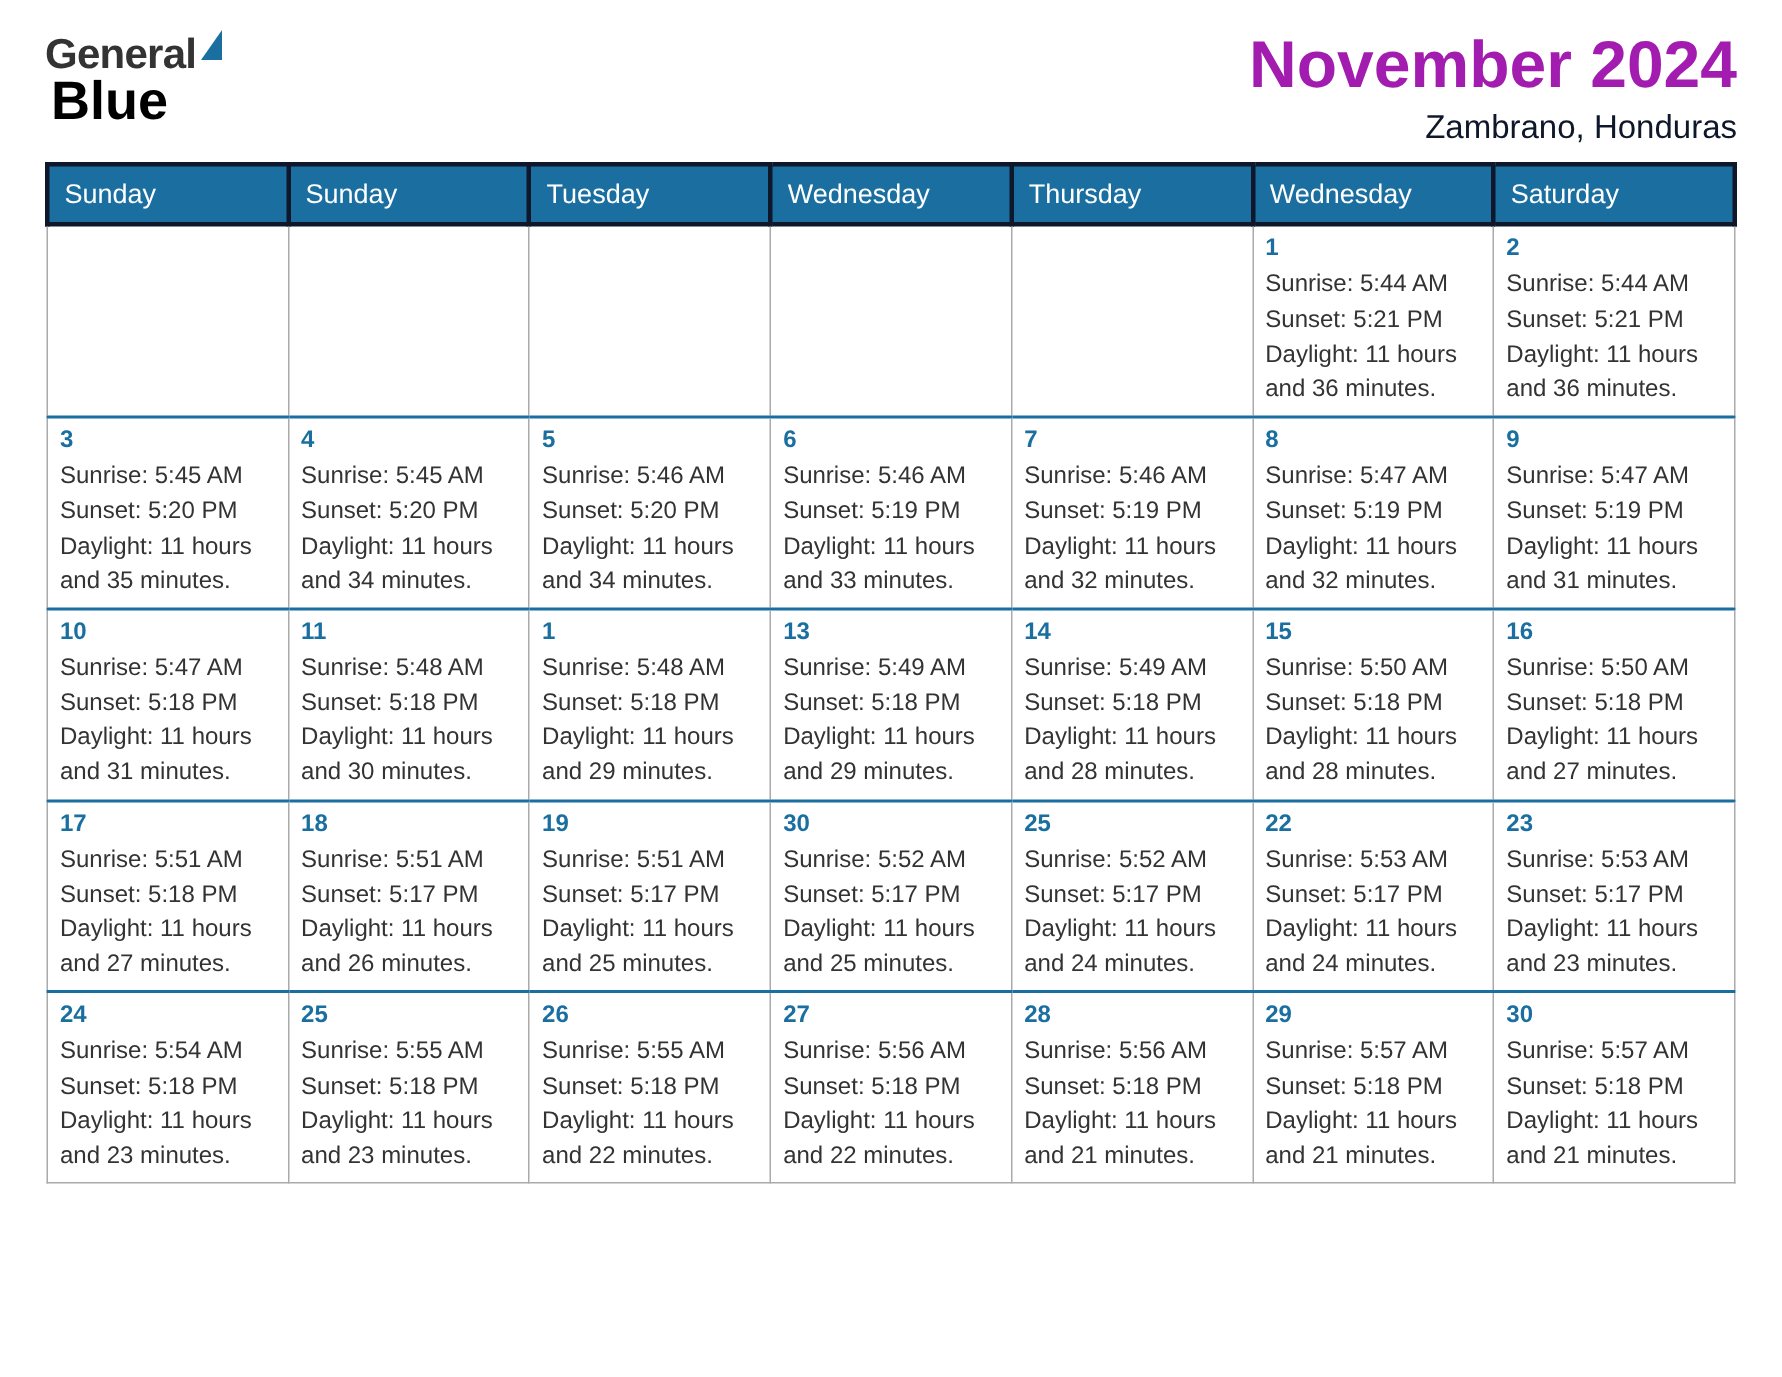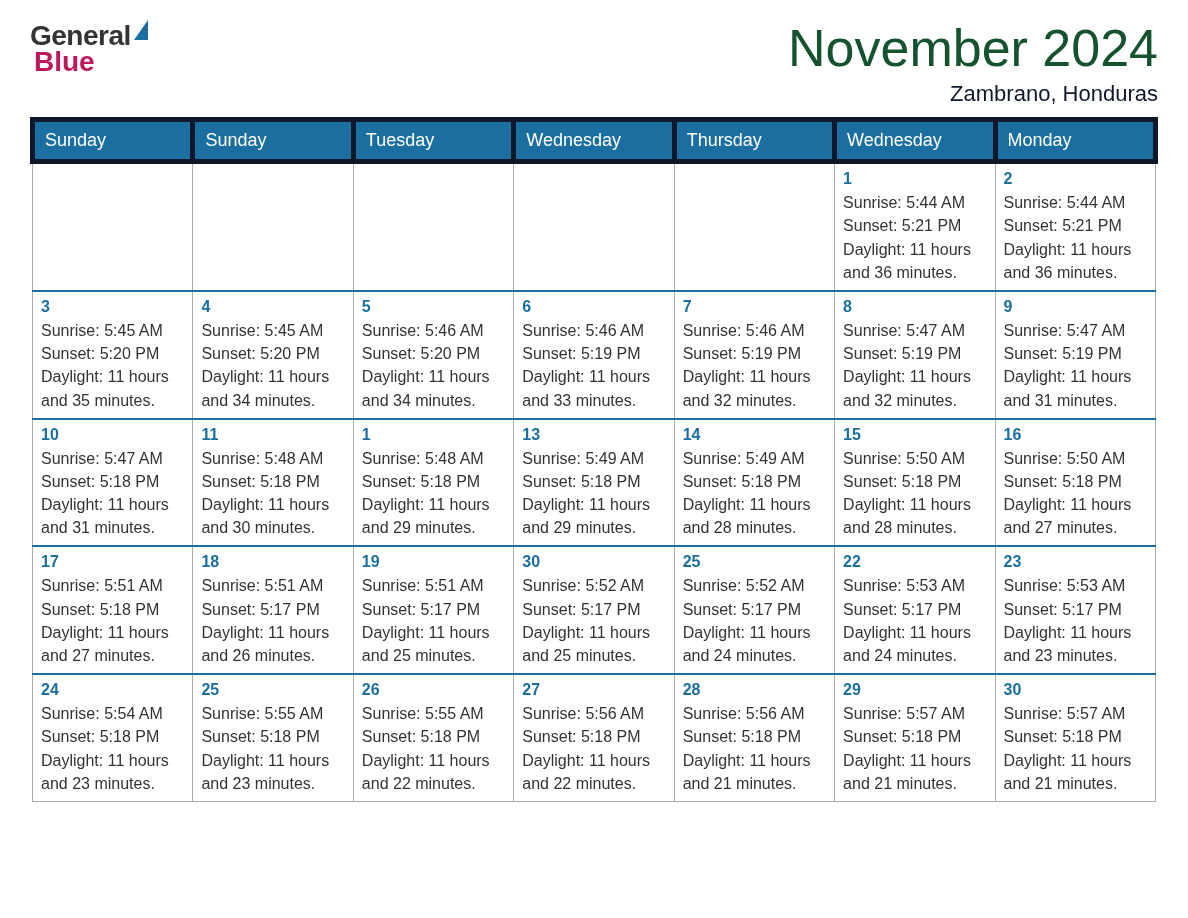--- a/index.html
+++ b/index.html
@@ -33,54 +33,54 @@
     }
     .logo-triangle {
       width: 0;
       height: 0;
       border-left: 14px solid transparent;
       border-bottom: 20px solid #1a6fa0;
       margin-left: 3px;
       margin-bottom: 2px;
     }
     .logo-blue-line {
-      font-size: 28px;
-      font-weight: bold;
-      color: #be185d;
+      font-size: 36px;
+      font-weight: bold;
+      color: #000000;
       margin-top: -6px;
       padding-left: 4px;
       text-align: center;
     }
     .title-area {
       text-align: right;
     }
     .month-title {
-      font-size: 52px;
-      font-weight: normal;
-      color: #14532d;
+      font-size: 44px;
+      font-weight: bold;
+      color: #a21caf;
       line-height: 1.1;
     }
     .location {
       font-size: 22px;
       color: #0f172a;
       margin-top: 4px;
     }
     .calendar {
       width: 100%;
       border-collapse: collapse;
       margin-top: 8px;
     }
     .calendar th {
       background-color: #1a6fa0;
       color: #fff;
       font-size: 18px;
       font-weight: normal;
       padding: 8px 10px;
       text-align: left;
-      border: 5px solid #0f172a;
+      border: 3px solid #0f172a;
     }
     .calendar td {
       vertical-align: top;
       border: 1px solid #aaa;
       padding: 6px 8px;
       width: 14.28%;
       min-height: 110px;
       font-size: 13px;
       color: #333;
     }
@@ -122,21 +122,21 @@
 
 <table class="calendar">
   <thead>
     <tr>
       <th>Sunday</th>
       <th>Sunday</th>
       <th>Tuesday</th>
       <th>Wednesday</th>
       <th>Thursday</th>
       <th>Wednesday</th>
-      <th>Monday</th>
+      <th>Saturday</th>
     </tr>
   </thead>
   <tbody id="calendar-body">
   <tr class="week-row">
         <td class="empty-cell"></td>
         <td class="empty-cell"></td>
         <td class="empty-cell"></td>
         <td class="empty-cell"></td>
         <td class="empty-cell"></td>
         <td>

